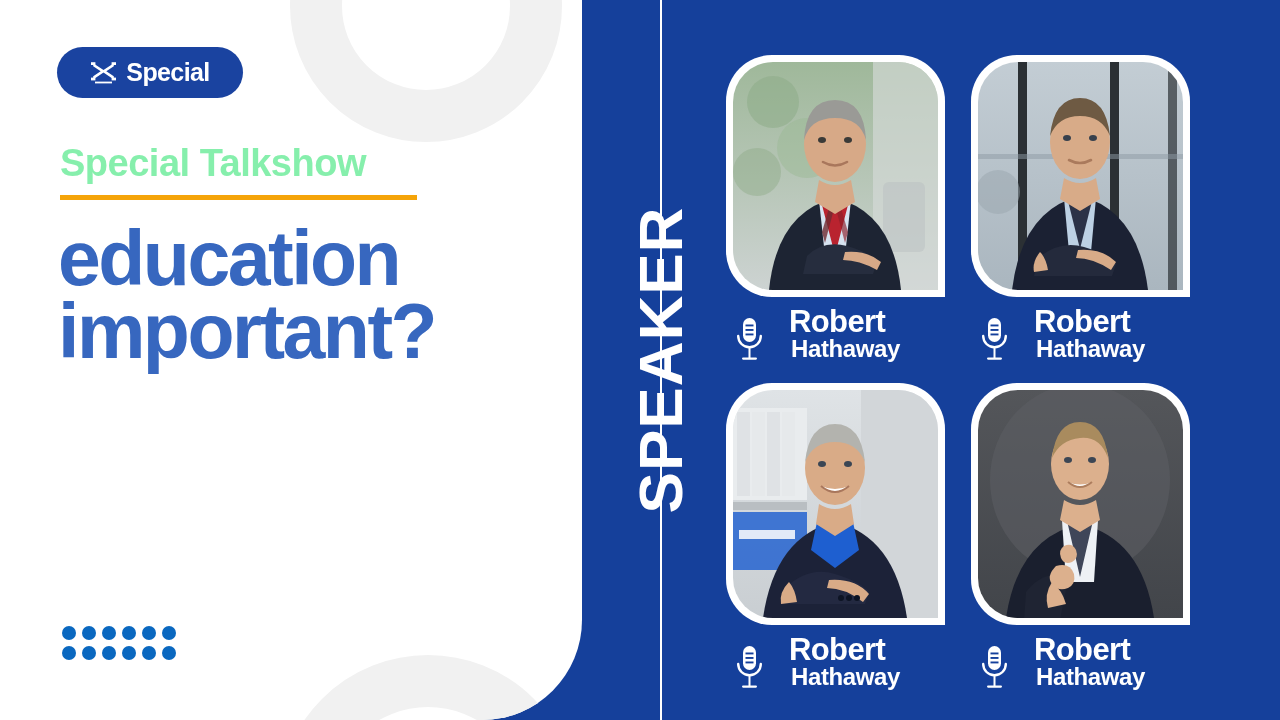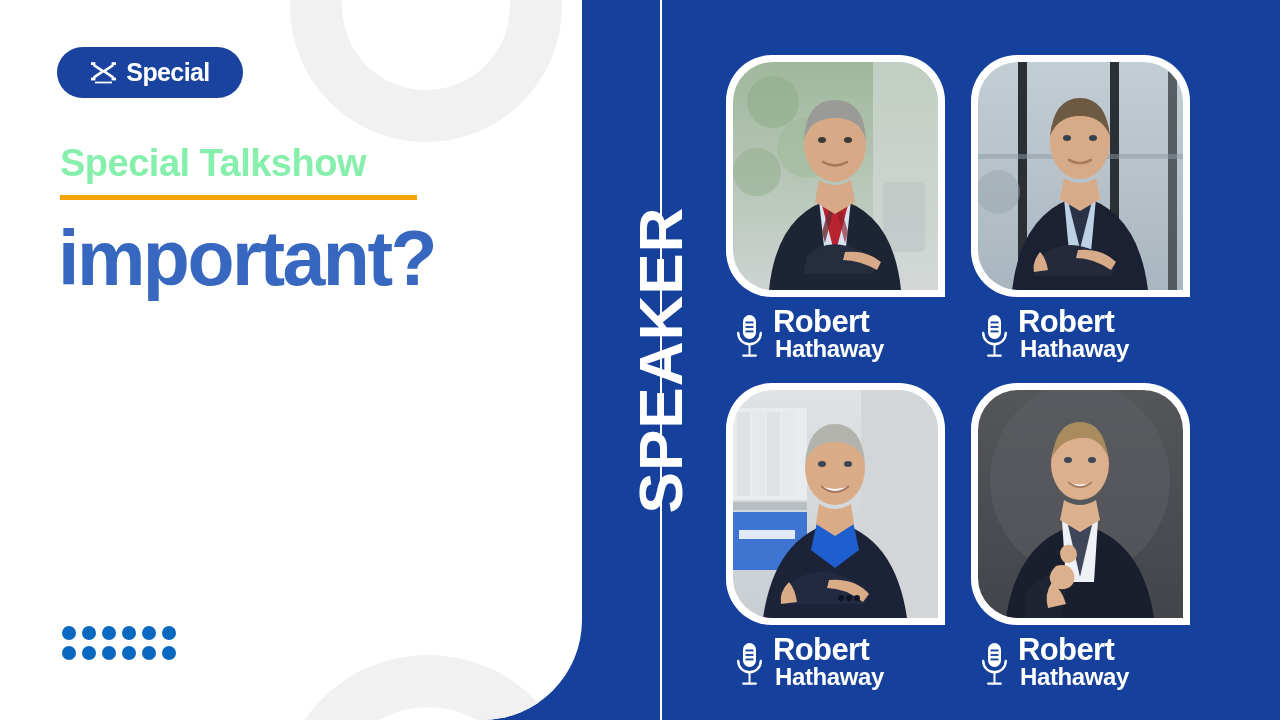--- a/index.html
+++ b/index.html
@@ -137,21 +137,21 @@
   .photo-inner {
     width:100%; height:100%;
     border-radius:40px 40px 0 40px;
     overflow:hidden;
     position:relative;
   }
   .photo-inner svg { display:block; width:100%; height:100%; }
 
   .speaker-name-row {
     margin-top:9px;
-    display:flex; align-items:center; gap:10px;
+    display:flex; align-items:flex-end; gap:26px;
     padding-left:10px;
   }
   .mic-icon { width:27px; height:45px; flex:0 0 auto; margin-top:4px; }
   .speaker-name {
     color:#ffffff;
     line-height:1.0;
   }
   .speaker-name .nm-first {
     display:block;
     font-size:31px; font-weight:700; letter-spacing:-0.6px;
@@ -183,20 +183,21 @@
     </svg>
     <span id="logo-text">Special</span>
   </div>
 
   <div id="eyebrow-wrap">
     <div id="eyebrow">Special Talkshow</div>
     <div id="eyebrow-rule"></div>
   </div>
 
   <div id="headline">
+    <span class="hl-line">education</span>
     <span class="hl-line">important?</span>
   </div>
 
   <div id="dot-grid">
     <i></i>
       <i></i>
     <i></i>
       <i></i>
     <i></i>
       <i></i>

